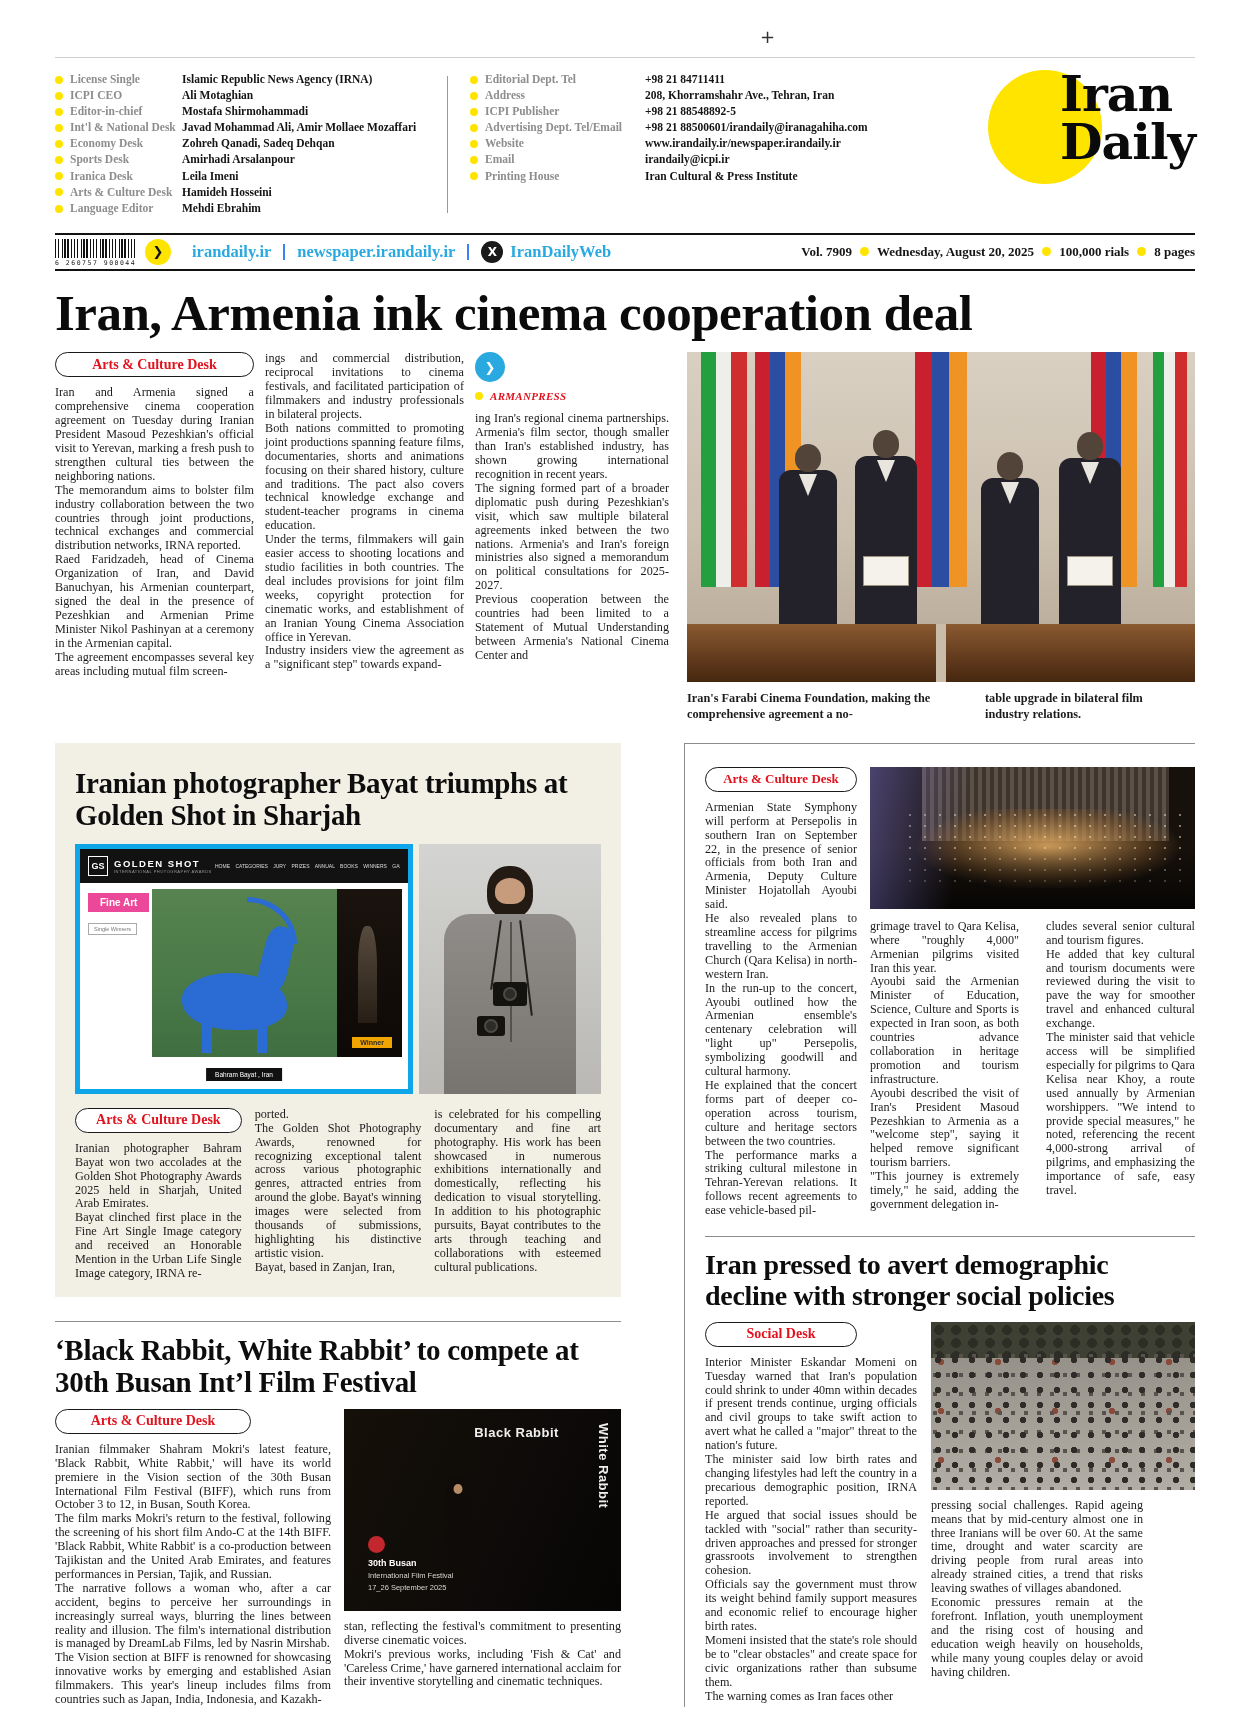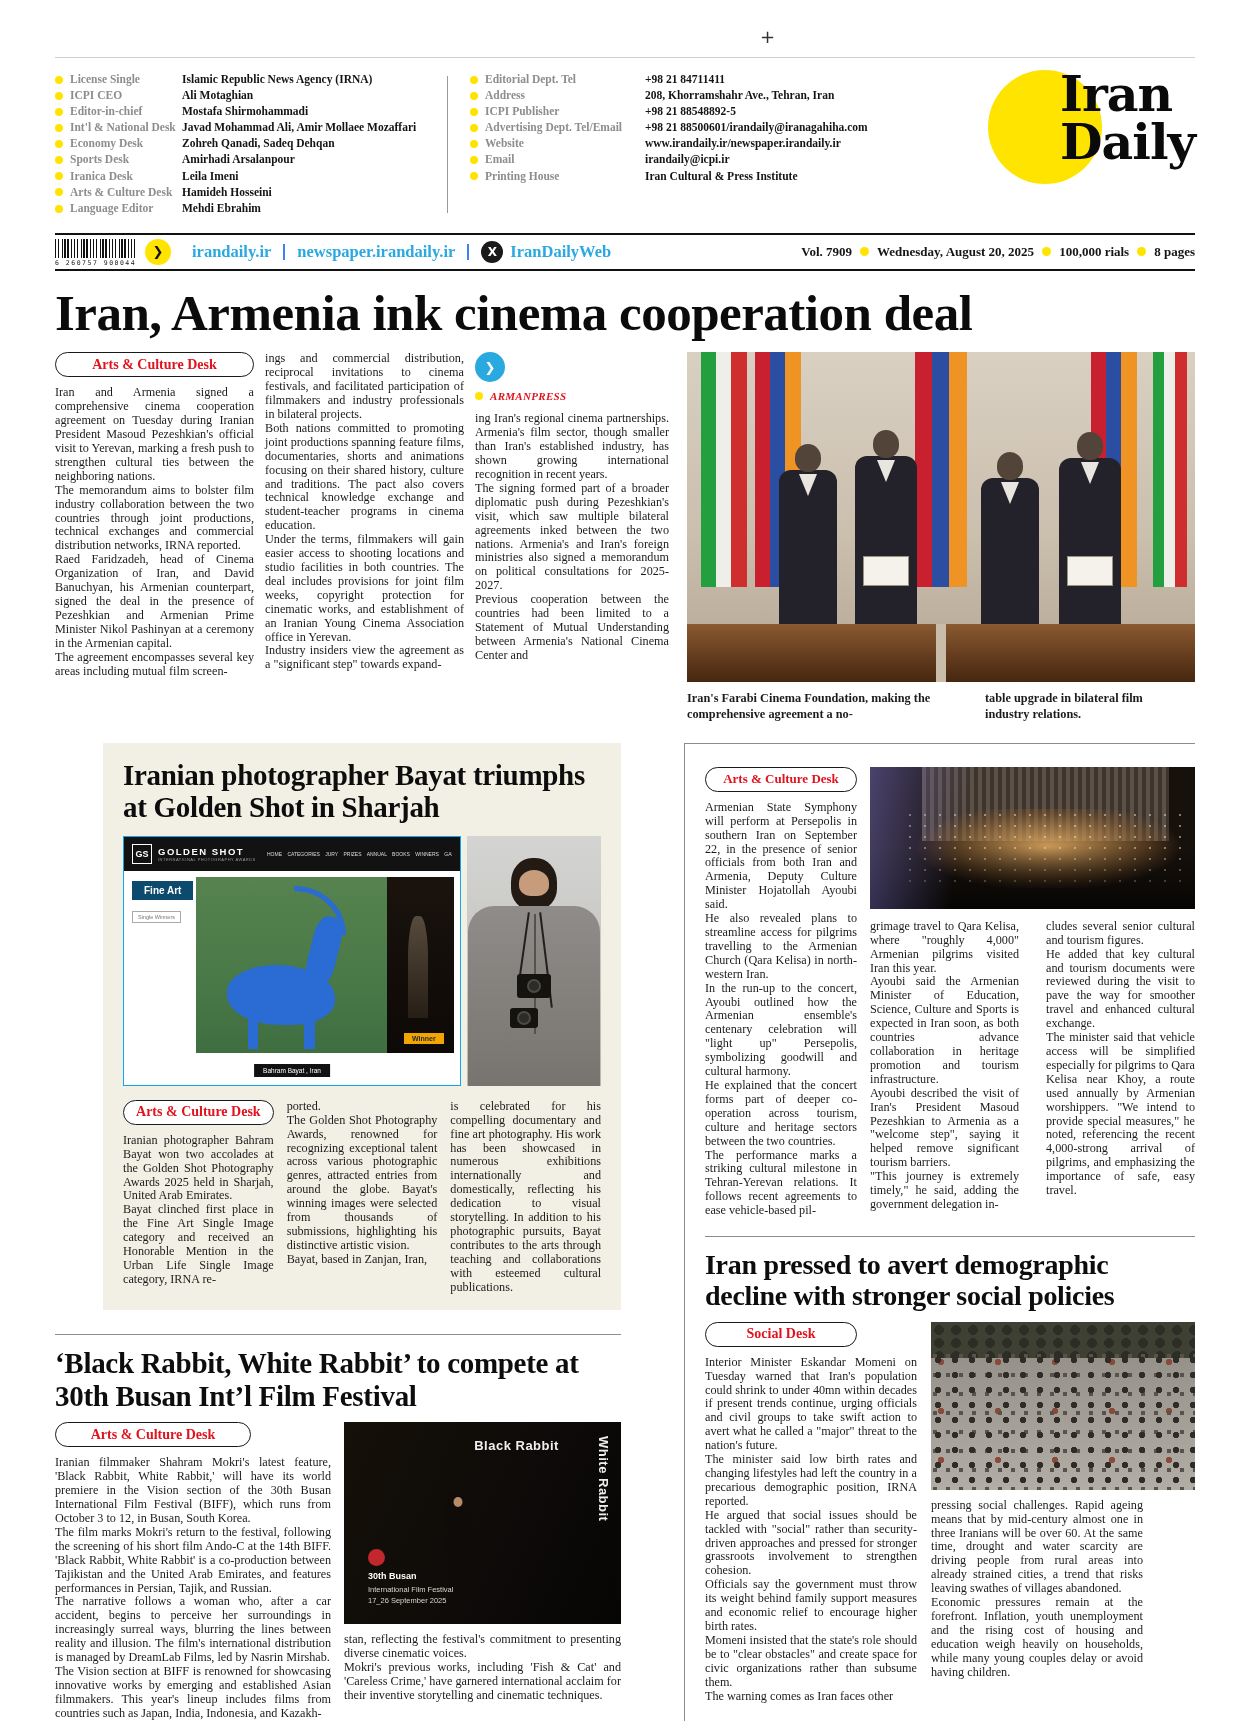--- a/index.html
+++ b/index.html
@@ -71,33 +71,33 @@
   .sign-table::after{content:"";position:absolute;left:49%;top:0;bottom:0;width:10px;background:#c9bca8;}
   .lead-captions{display:flex;gap:26px;margin-top:9px;font-size:12.3px;font-weight:bold;line-height:1.28;}
   .lead-captions .c1{width:272px;}
   .lead-captions .c2{width:200px;}
 
   
   .mid-wrap{margin:20px 55px 0;display:flex;}
   .mid-left{width:566px;flex:0 0 566px;}
   .mid-right{flex:1;border-left:1px solid #8c8c8c;margin-left:63px;padding-left:20px;border-top:1px solid #8c8c8c;padding-top:14px;}
 
-  .cream-panel{background:var(--cream);padding:16px 20px 16px;margin-left:48px;}
+  .cream-panel{background:var(--cream);padding:24px 20px 16px;}
   .h2{font-size:29px;font-weight:bold;line-height:1.12;color:#0d0d0d;letter-spacing:-.3px;}
   .gs-row{display:flex;gap:6px;margin-top:12px;height:250px;}
 
   
-  .gs-site{width:338px;flex:0 0 338px;background:#fff;border:1px solid #0ea5e9;position:relative;font-family:"Liberation Sans",sans-serif;}
+  .gs-site{width:338px;flex:0 0 338px;background:#fff;border:5px solid #0ea5e9;position:relative;font-family:"Liberation Sans",sans-serif;}
   .gs-header{height:34px;background:#121212;display:flex;align-items:center;padding:0 8px;color:#fff;}
   .gs-logo{width:20px;height:20px;border:1px solid #fff;display:flex;align-items:center;justify-content:center;font-size:9px;font-weight:bold;margin-right:6px;}
   .gs-title{font-size:9.5px;font-weight:bold;letter-spacing:1.5px;}
   .gs-tag{font-size:4px;color:#999;letter-spacing:.5px;}
   .gs-menu{margin-left:auto;font-size:5px;color:#ddd;white-space:nowrap;overflow:hidden;word-spacing:4px;max-width:185px;}
   .gs-body{position:absolute;top:34px;left:0;right:0;bottom:0;background:#fff;}
-  .gs-label{position:absolute;left:8px;top:10px;background:#0c4a6e;color:#fff;font-size:10px;font-weight:bold;padding:4px 12px;}
+  .gs-label{position:absolute;left:8px;top:10px;background:#ec4899;color:#fff;font-size:10px;font-weight:bold;padding:4px 12px;}
   .gs-sub{position:absolute;left:8px;top:40px;border:1px solid #aaa;color:#777;font-size:5.5px;padding:2px 5px;}
   .gs-photo{position:absolute;left:72px;top:6px;right:6px;bottom:32px;background:linear-gradient(180deg,#56834f 0%,#4a7a48 55%,#3f6f41 100%);overflow:hidden;}
   .ibex-body{position:absolute;left:12%;bottom:16%;width:42%;height:34%;background:#2a6bd4;border-radius:45% 55% 40% 50%;}
   .ibex-neck{position:absolute;left:44%;bottom:38%;width:11%;height:40%;background:#2a6bd4;transform:rotate(14deg);border-radius:40%/30%;}
   .ibex-horn{position:absolute;left:38%;top:5%;width:20%;height:28%;border:5px solid #2a6bd4;border-bottom:none;border-left:none;border-radius:0 100% 0 0;}
   .ibex-leg{position:absolute;width:4%;height:18%;background:#2a6bd4;bottom:2%;}
   .gs-door{position:absolute;right:0;top:0;width:26%;height:100%;background:linear-gradient(#1a130e,#0d0906);}
   .gs-door::before{content:"";position:absolute;left:32%;top:22%;width:30%;height:58%;background:linear-gradient(#8a7a63,#3a2e22);opacity:.55;border-radius:40% 40% 0 0;}
   .winner-tag{position:absolute;right:4%;bottom:5%;background:#f0a500;color:#2a2a2a;font-size:7px;font-weight:bold;padding:2px 8px;}
   .gs-caption{position:absolute;bottom:8px;left:50%;transform:translateX(-50%);background:#111;color:#fff;font-size:6.5px;padding:3px 9px;white-space:nowrap;}

